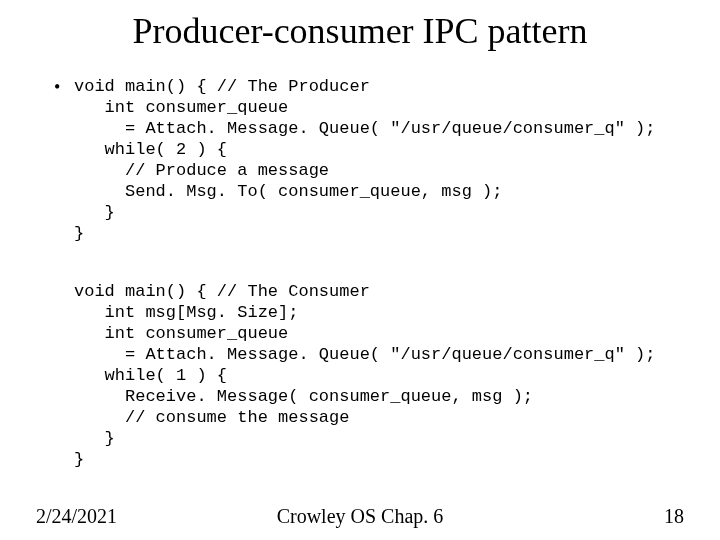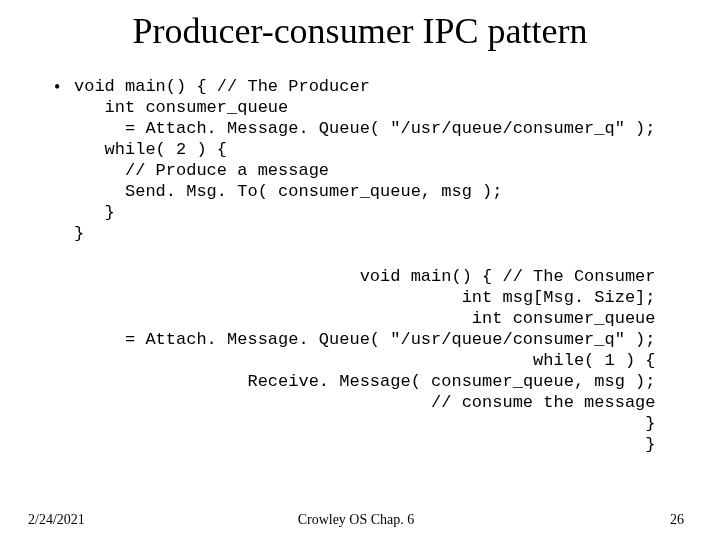--- a/index.html
+++ b/index.html
@@ -44,29 +44,28 @@
     line-height: 22px;
     padding-top: 0px;
   }
   .code {
     font-family: "Courier New", Courier, monospace;
     font-size: 17px;
     line-height: 21px;
     white-space: pre;
   }
   .block2 {
-    margin-top: 22px;
-    text-align: right;
+    margin-top: 37px;
   }
   .footer {
     position: absolute;
     bottom: 12px;
-    left: 28px;
+    left: 36px;
     right: 36px;
-    font-size: 14px;
+    font-size: 20px;
     display: flex;
     justify-content: space-between;
     align-items: flex-start;
   }
   .footer .center {
     position: absolute;
     left: 0;
     right: 0;
     text-align: center;
   }
@@ -104,16 +103,16 @@
      Receive. Message( consumer_queue, msg );
      // consume the message
    }
 }</div>
     </div>
   </div>
 
   <div class="footer">
     <span class="left">2/24/2021</span>
     <span class="center">Crowley   OS   Chap. 6</span>
-    <span class="right">26</span>
+    <span class="right">18</span>
   </div>
 
 </div>
 
 </body></html>

